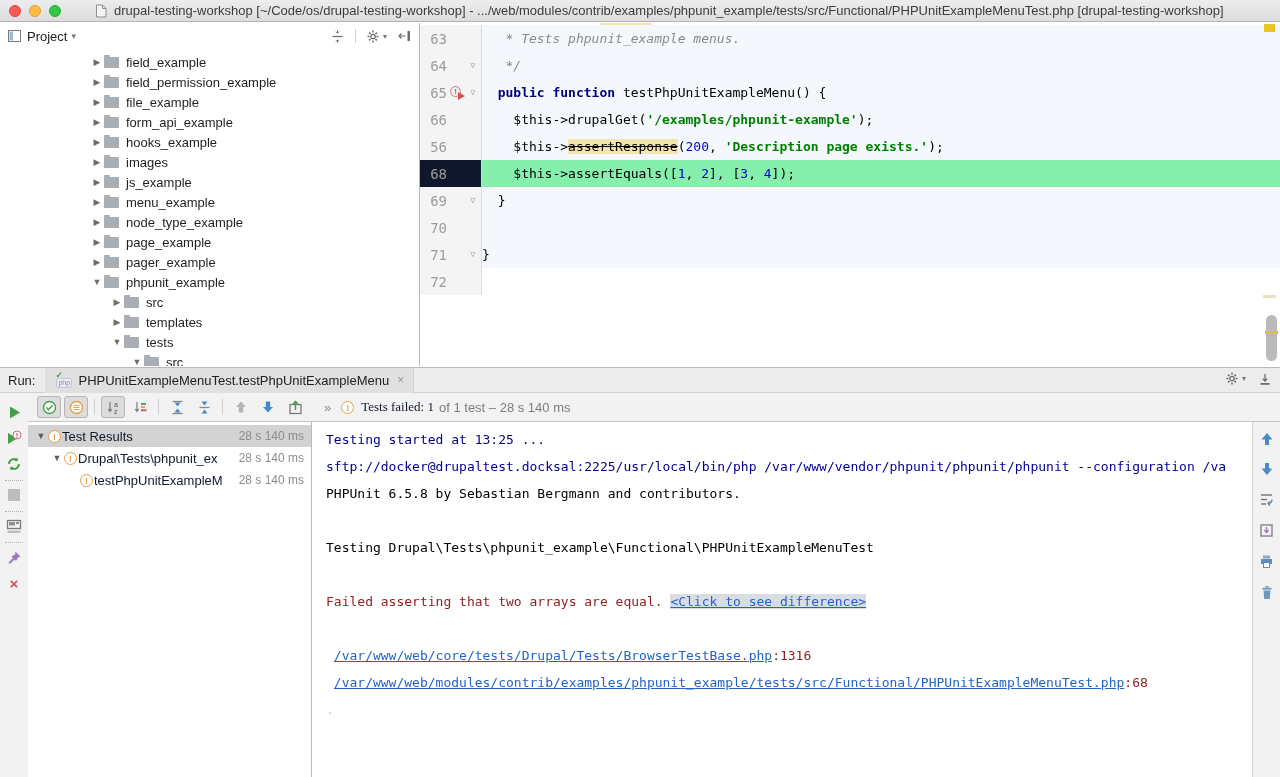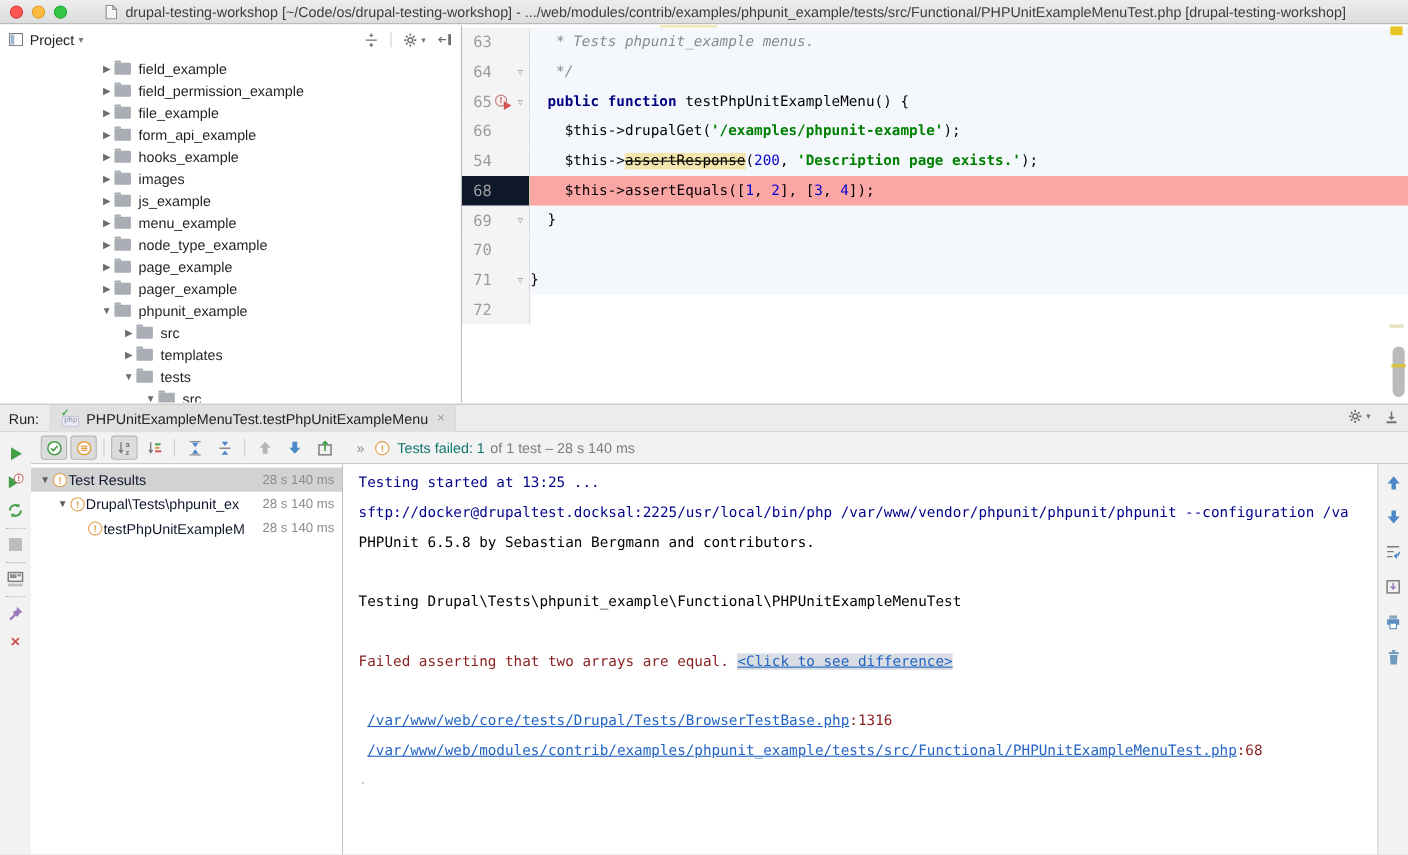--- a/index.html
+++ b/index.html
@@ -44,21 +44,21 @@
     font-family:"DejaVu Sans Mono","Liberation Mono",monospace; font-size:13px; }
   .editor-lines { position:absolute; top:2px; left:0; right:0; }
   .eline { display:flex; height:27px; }
   .gutter { width:62px; flex:0 0 62px; background:#f4f4f4; border-right:1px solid #dcdcdc;
     display:flex; align-items:center; height:27px; }
   .lnum { width:27px; text-align:right; font-size:14px; color:#9c9c9c; flex:0 0 27px; }
   .gicon { width:19px; flex:0 0 19px; text-align:center; position:relative; height:27px; }
   .gfold { width:14px; flex:0 0 14px; font-size:8px; color:#9a9a9a; text-align:center; }
   .codeln { flex:1; white-space:pre; display:flex; align-items:center; height:27px; color:#000; }
   .eline.bg-blue .codeln { background:#f4f8fd; }
-  .eline.bg-current .codeln { background:#fca5a5; }
+  .eline.bg-current .codeln { background:#86efac; }
   .eline.bg-current .gutter { background:#0f172a; border-right-color:#e8dcae; }
   .tk-kw { color:#000080; font-weight:bold; }
   .tk-str { color:#008000; font-weight:bold; }
   .tk-num { color:#0000cc; }
   .tk-cmt { color:#8a8a8a; font-style:italic; }
   .tk-strike { color:#000; text-decoration:line-through; background:#f2e5ad; }
   .gut-fail { position:absolute; left:3px; top:7px; width:13px; height:13px; }
   .gf-c { position:absolute; left:0; top:0; width:11px; height:11px; border-radius:50%;
     border:1px solid #c07f7f; color:#b55; font-size:8px; font-weight:bold; line-height:9px;
     background:#f6eded; font-family:"Liberation Sans",sans-serif; }
@@ -93,21 +93,21 @@
   .run-toolbar { height:29px; display:flex; align-items:center; border-bottom:1px solid #c6c6c6;
     padding-left:9px; background:#f2f2f2; }
   .tbtn { width:24px; height:22px; display:flex; align-items:center; justify-content:center;
     border-radius:3px; margin-right:3px; }
   .tbtn.pressed { background:#dcdcdc; border:1px solid #b6b6b6; }
   .tb-sep { width:1px; height:16px; background:#cdcdcd; margin:0 6px 0 3px; }
   .chev-more { color:#8a8a8a; font-size:13px; margin:0 10px 0 14px; }
   .failbadge { display:inline-block; width:13px; height:13px; border-radius:50%;
     border:1.5px solid #e3a04a; color:#e3a04a; font-size:9px; font-weight:bold;
     text-align:center; line-height:12px; background:#fff; }
-  .status-failed { color:#0f766e; margin-left:7px; font-size:13px; }
+  .status-failed { color:#0f172a; margin-left:7px; font-size:13px;font-family:Liberation Serif, serif; }
   .status-rest { color:#7d7d7d; margin-left:5px; font-size:13px; }
   .run-content { flex:1; display:flex; min-height:0; }
   .test-tree { width:284px; flex:0 0 284px; background:#fff; border-right:1px solid #b9b9b9;
     padding-top:3px; overflow:hidden; }
   .tt-row { height:22px; display:flex; align-items:center; font-size:13px; overflow:hidden; }
   .tt-row.selected { background:#d2d2d2; }
   .tt-arrow { width:14px; flex:0 0 14px; text-align:center; font-size:9px; color:#5d5d5d; }
   .tt-label { white-space:nowrap; overflow:hidden; margin-left:1px; color:#0f172a; flex:1 1 auto; min-width:0; }
   .tt-time { flex:0 0 auto; color:#8c8c8c; font-size:12px; padding:0 7px 0 4px; }
   .console-wrap { flex:1; display:flex; min-width:0; }
@@ -304,21 +304,21 @@
           <div class="eline bg-blue">
             <span class="gutter">
               <span class="lnum">66</span>
               <span class="gicon"></span>
               <span class="gfold"></span>
             </span>
             <span class="codeln"><span>    $this-&gt;drupalGet(</span><span class="tk-str">'/examples/phpunit-example'</span><span>);</span></span>
           </div>
           <div class="eline bg-blue">
             <span class="gutter">
-              <span class="lnum">54</span>
+              <span class="lnum">56</span>
               <span class="gicon"></span>
               <span class="gfold"></span>
             </span>
             <span class="codeln"><span>    $this-&gt;</span><span class="tk-strike">assertResponse</span><span>(</span><span class="tk-num">200</span><span>, </span><span class="tk-str">'Description page exists.'</span><span>);</span></span>
           </div>
           <div class="eline bg-current">
             <span class="gutter">
               <span class="lnum">68</span>
               <span class="gicon"></span>
               <span class="gfold"></span>

